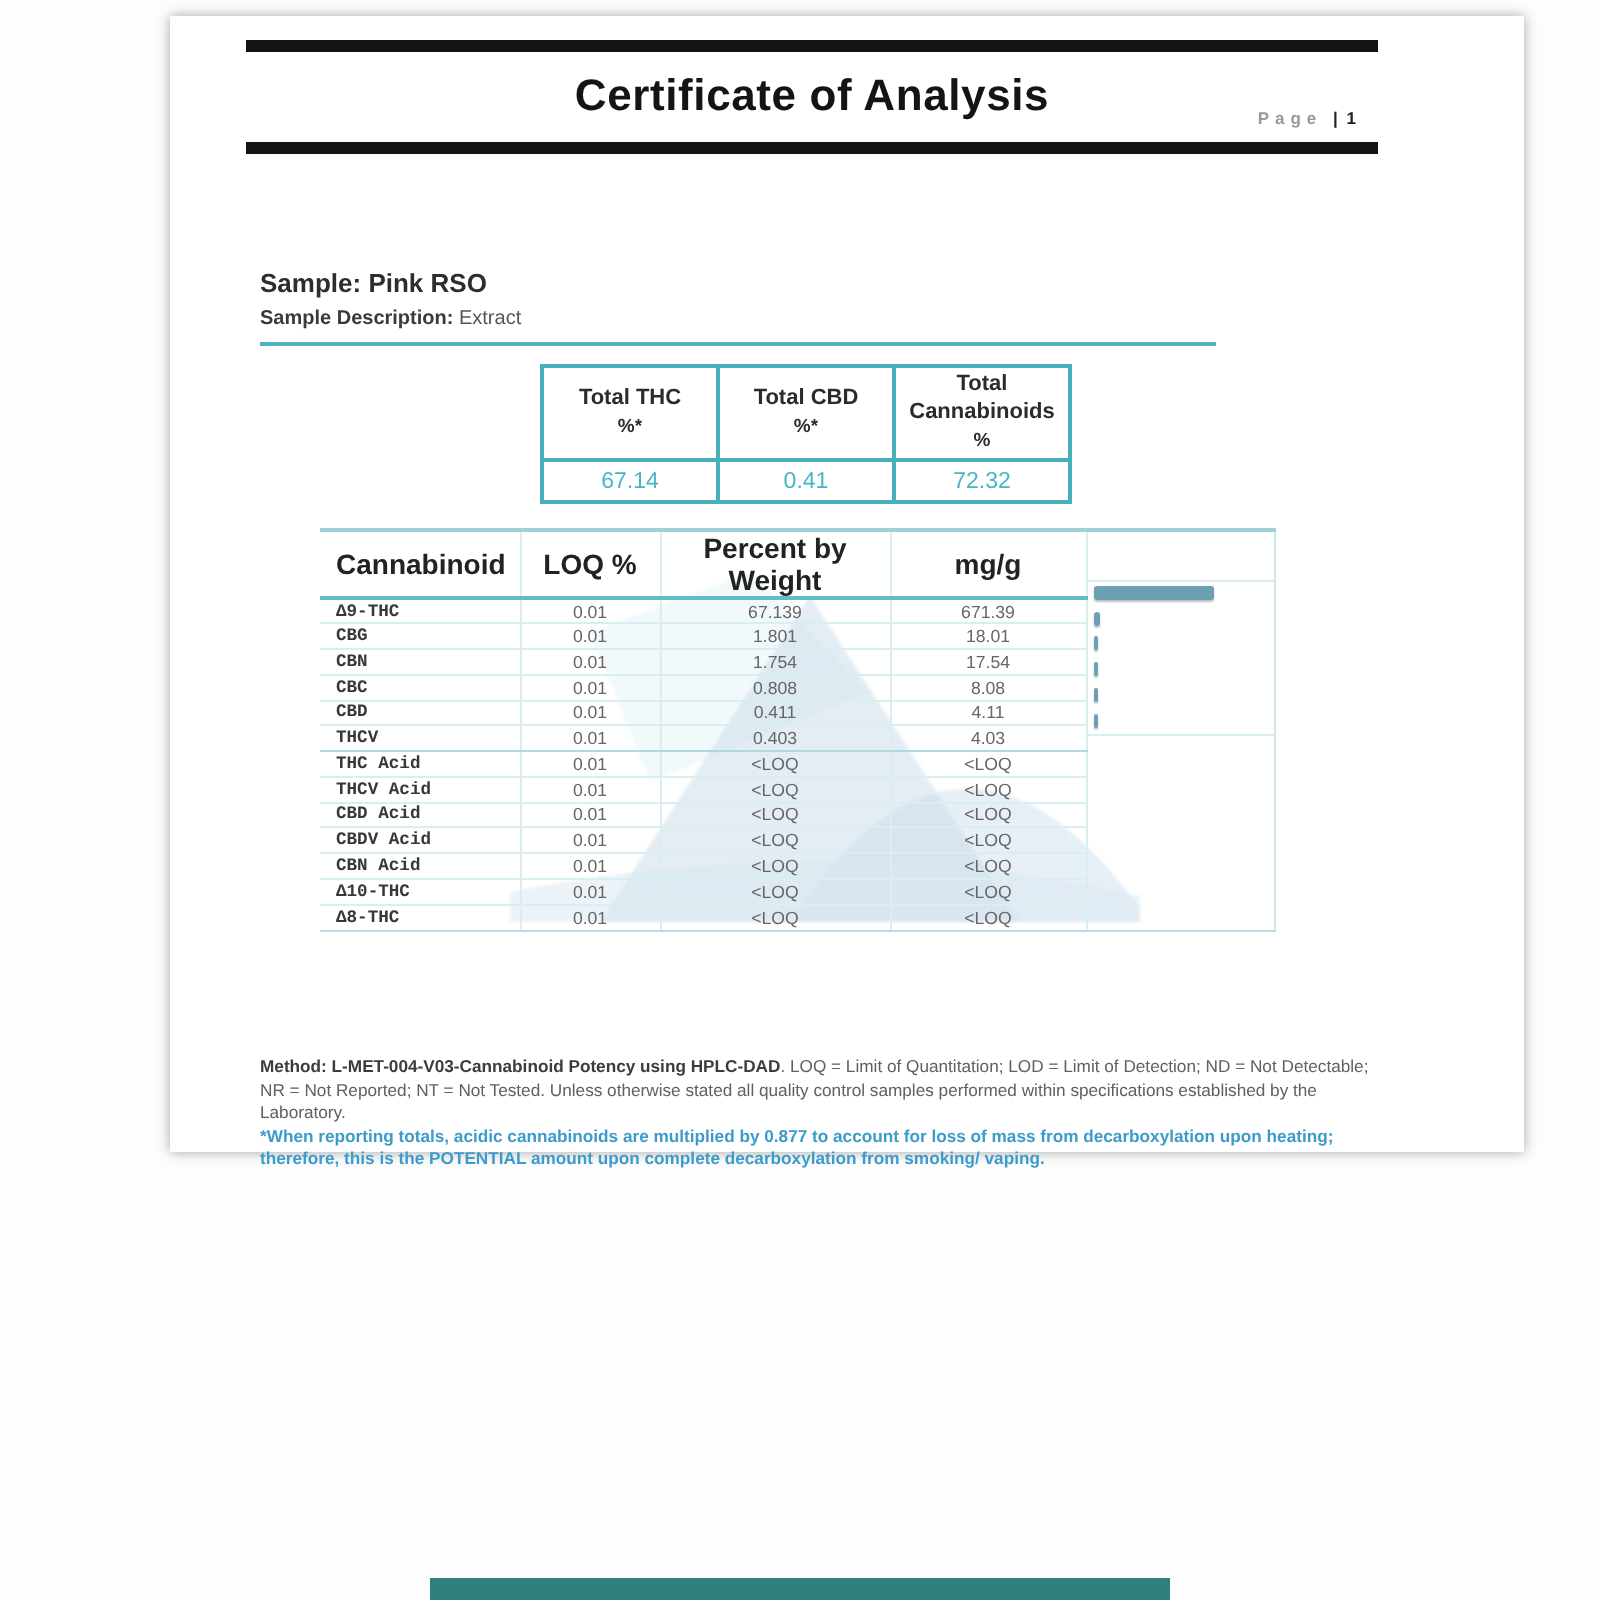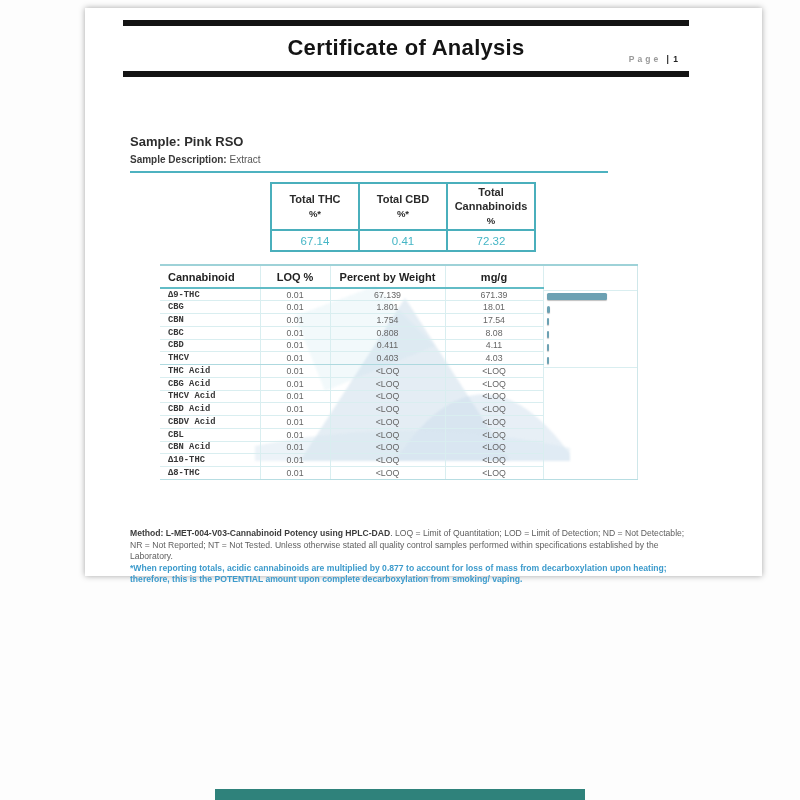--- a/index.html
+++ b/index.html
@@ -32,21 +32,21 @@
 
   
   .watermark { position:absolute; left:170px; top:278px; width:315px; height:175px; filter:blur(0.8px); pointer-events:none; }
 
   
   .results-wrap { position:absolute; left:75px; top:256px; width:478px; display:flex;
                   border-top:2px solid #9ed2d8; border-bottom:1px solid #b7dde2; }
   table.results { border-collapse:collapse; table-layout:fixed; width:383px; background:transparent; }
   table.results col.c1 { width:100px; } table.results col.c2 { width:70px; }
   table.results col.c3 { width:115px; } table.results col.c4 { width:98px; }
-  table.results th { height:22px; font-size:11px; font-weight:bold; color:#222;
+  table.results th { height:22px; font-size:14px; font-weight:bold; color:#222;
                      border-bottom:2px solid #62bcc6; border-right:1px solid #d9eef0; text-align:center; background:transparent; }
   table.results th:first-child { text-align:left; padding-left:8px; }
   table.results td { height:12.76px; font-size:8.8px; color:#666; text-align:center;
                      border-bottom:1px solid #d9eef0; border-right:1px solid #d9eef0; padding:0; background:transparent; }
   table.results td.c1 { text-align:left; padding-left:8px; font-weight:bold; color:#383838;font-family:Liberation Mono, monospace; }
   table.results tr.group-end td { border-bottom:1px solid #aed9df; }
   table.results tr:last-child td { border-bottom:none; }
 
   .chart-panel { position:relative; width:95px; border-right:1px solid #cfe7ea; background:transparent; }
   .chart-div { position:absolute; left:0; right:0; height:1px; background:#d9eef0; }
@@ -151,45 +151,33 @@
               <td class="c3">0.403</td>
               <td class="c4">4.03</td>
             </tr>
             <tr>
               <td class="c1">THC Acid</td>
               <td class="c2">0.01</td>
               <td class="c3">&lt;LOQ</td>
               <td class="c4">&lt;LOQ</td>
             </tr>
             <tr>
-              <td class="c1">CBG Acid</td>
-              <td class="c2">0.01</td>
-              <td class="c3">&lt;LOQ</td>
-              <td class="c4">&lt;LOQ</td>
-            </tr>
-            <tr>
               <td class="c1">THCV Acid</td>
               <td class="c2">0.01</td>
               <td class="c3">&lt;LOQ</td>
               <td class="c4">&lt;LOQ</td>
             </tr>
             <tr>
               <td class="c1">CBD Acid</td>
               <td class="c2">0.01</td>
               <td class="c3">&lt;LOQ</td>
               <td class="c4">&lt;LOQ</td>
             </tr>
             <tr>
               <td class="c1">CBDV Acid</td>
-              <td class="c2">0.01</td>
-              <td class="c3">&lt;LOQ</td>
-              <td class="c4">&lt;LOQ</td>
-            </tr>
-            <tr>
-              <td class="c1">CBL</td>
               <td class="c2">0.01</td>
               <td class="c3">&lt;LOQ</td>
               <td class="c4">&lt;LOQ</td>
             </tr>
             <tr>
               <td class="c1">CBN Acid</td>
               <td class="c2">0.01</td>
               <td class="c3">&lt;LOQ</td>
               <td class="c4">&lt;LOQ</td>
             </tr>

